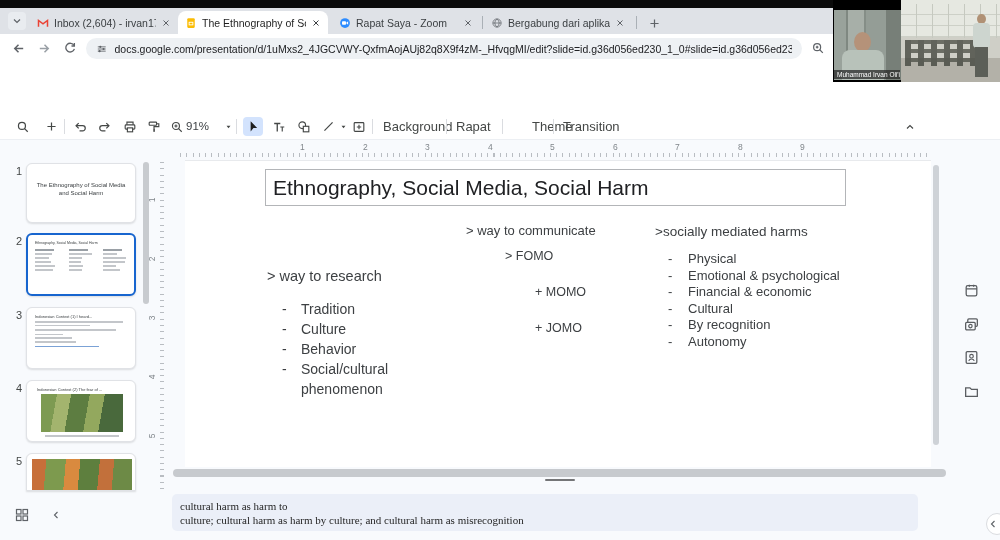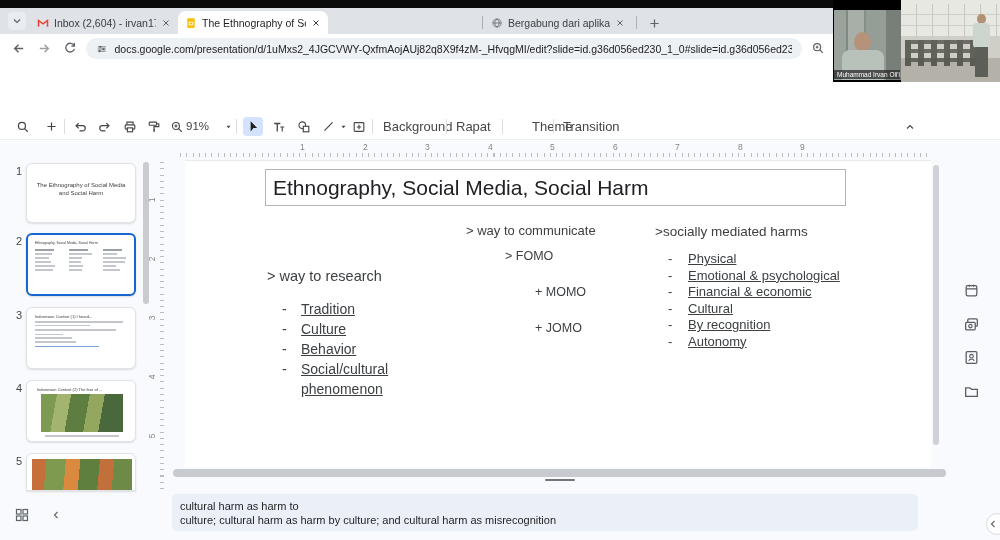--- a/index.html
+++ b/index.html
@@ -94,42 +94,42 @@
   .canvas { position:absolute; left:185px; top:20px; width:746px; height:307px; background:#fff;
             border-top:1px solid #e8eaed; }
   .slide-titlebox { position:absolute; left:80px; top:8px; width:581px; height:37px; border:1px solid #b3b5b8;
                     font-size:21px; color:#202124; line-height:35px; padding-left:7px; white-space:nowrap; }
   .scol { position:absolute; color:#3d4043; }
   .scol ul { list-style:none; }
   .scol li { position:relative; }
   .c1 { left:82px; top:64px; width:158px; }
   .c1 .hd { font-size:14.5px;margin-top:43px; }
   .c1 ul { margin-top:15px; }
-  .c1 li { padding-left:34px; font-size:14px; line-height:20px;text-decoration:underline; }
+  .c1 li { padding-left:34px; font-size:14px; line-height:20px; }
   .c1 li:before { content:"-"; position:absolute; left:15px; }
   .c2 { left:281px; top:62px; width:195px; }
   .c2 .hd { font-size:13px; }
   .c2 ul { margin-top:10px; }
   .c2 li { padding-left:32px; font-size:12.5px; line-height:14.5px; }
   .c2 li:before { content:"-"; position:absolute; left:13px; }
   .c2 .sub { margin-top:11px; padding-left:39px; font-size:12.5px; }
   .c2 .subsub { margin-top:22px; padding-left:69px; font-size:12.5px; }
   .c3 { left:470px; top:63px; width:210px; }
   .c3 .hd { font-size:13.5px; }
-  .c3 ul { margin-top:12px;text-decoration:underline; }
+  .c3 ul { margin-top:12px; }
   .c3 li { padding-left:33px; font-size:13px; line-height:16.5px; }
   .c3 li:before { content:"-"; position:absolute; left:13px; }
 
   .vscroll { position:absolute; left:933px; top:25px; width:6px; height:280px; border-radius:3px; background:#ced2d7; }
   .hscroll { position:absolute; left:173px; top:329px; width:773px; height:8px; border-radius:4px; background:#c7cace; }
   .notes-handle { position:absolute; left:545px; top:339px; width:30px; height:2px; background:#747577; border-radius:1px; }
 
   
   .notesbar { position:absolute; left:172px; top:494px; width:746px; height:37px; background:#ebeff8;
-              border-radius:5px; padding:5px 0 0 8px; font-size:11px; line-height:14px; color:#1f1f1f; }
+              border-radius:5px; padding:5px 0 0 8px; font-size:11px; line-height:14px; color:#1f1f1f;font-family:Liberation Serif, serif; }
   .bl-ic { position:absolute; color:#5f6368; }
   .panel-collapse { position:absolute; left:986px; top:513px; width:22px; height:22px; border-radius:50%;
                     background:#fff; border:1px solid #dadce0; color:#5f6368; display:flex; align-items:center; }
 
   
   .sp-ic { position:absolute; left:963px; width:18px; height:18px; color:#5a5d61; }
 
   
   .zoom-overlay { position:absolute; left:833px; top:0; width:167px; height:82px; background:#000; z-index:90; }
   .tile-left { position:absolute; left:1px; top:10px; width:67px; height:70px; overflow:hidden;
@@ -176,20 +176,31 @@
         </svg>
     </div>
     <div class="tab active" style="left:178px;width:150px;">
       <svg width="12" height="12" viewBox="0 0 16 16">
           <rect x="3" y="1.5" width="10" height="13" rx="1.5" fill="#fbbc04"></rect>
           <rect x="5.5" y="7" width="5" height="3.5" fill="none" stroke="#fff" stroke-width="1.2"></rect>
         </svg>
       <span class="tlabel">The Ethnography of Social Med</span>
       <svg width="10" height="10" viewBox="0 0 16 16">
           <path d="M4 4l8 8M12 4l-8 8" stroke="#3c4043" stroke-width="1.6"></path>
+        </svg>
+    </div>
+    <div class="tab" style="left:332px;width:148px;">
+      <svg width="12" height="12" viewBox="0 0 16 16">
+          <circle cx="8" cy="8" r="6.5" fill="#2d8cff"></circle>
+          <rect x="4" y="5.8" width="5.4" height="4.4" rx="1.2" fill="#fff"></rect>
+          <path d="M9.8 7.6l2.4-1.8v4.4L9.8 8.4z" fill="#fff"></path>
+        </svg>
+      <span class="tlabel">Rapat Saya - Zoom</span>
+      <svg width="10" height="10" viewBox="0 0 16 16">
+          <path d="M4 4l8 8M12 4l-8 8" stroke="#5f6368" stroke-width="1.6"></path>
         </svg>
     </div>
     <div class="tab-sep" style="left:482px;"></div>
     <div class="tab" style="left:484px;width:148px;">
       <svg width="12" height="12" viewBox="0 0 16 16">
           <circle cx="8" cy="8" r="5.5" fill="none" stroke="#5f6368"></circle>
           <path d="M2.5 8h11M8 2.5c-3.8 3.7-3.8 7.3 0 11 3.8-3.7 3.8-7.3 0-11z" fill="none" stroke="#5f6368"></path>
         </svg>
       <span class="tlabel">Bergabung dari aplikasi Zoom</span>
       <svg width="10" height="10" viewBox="0 0 16 16">

